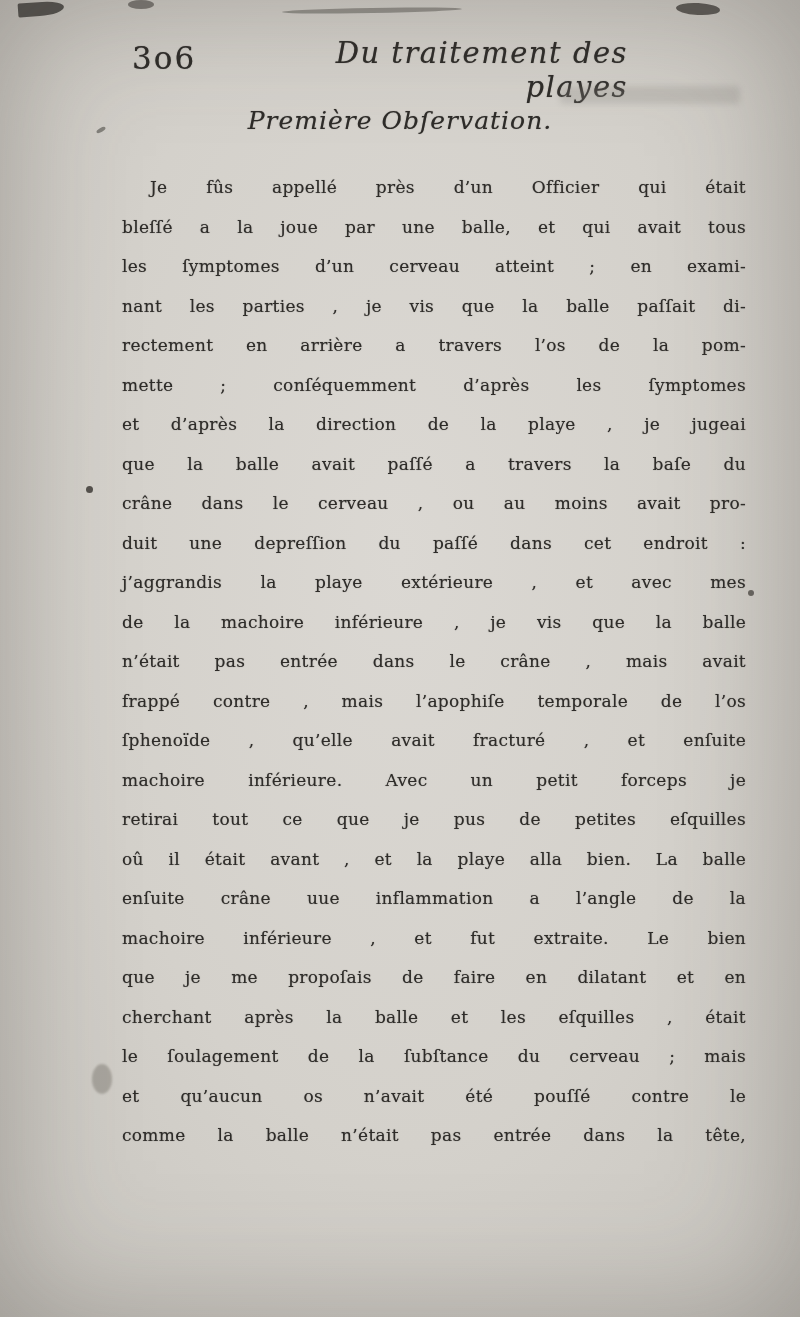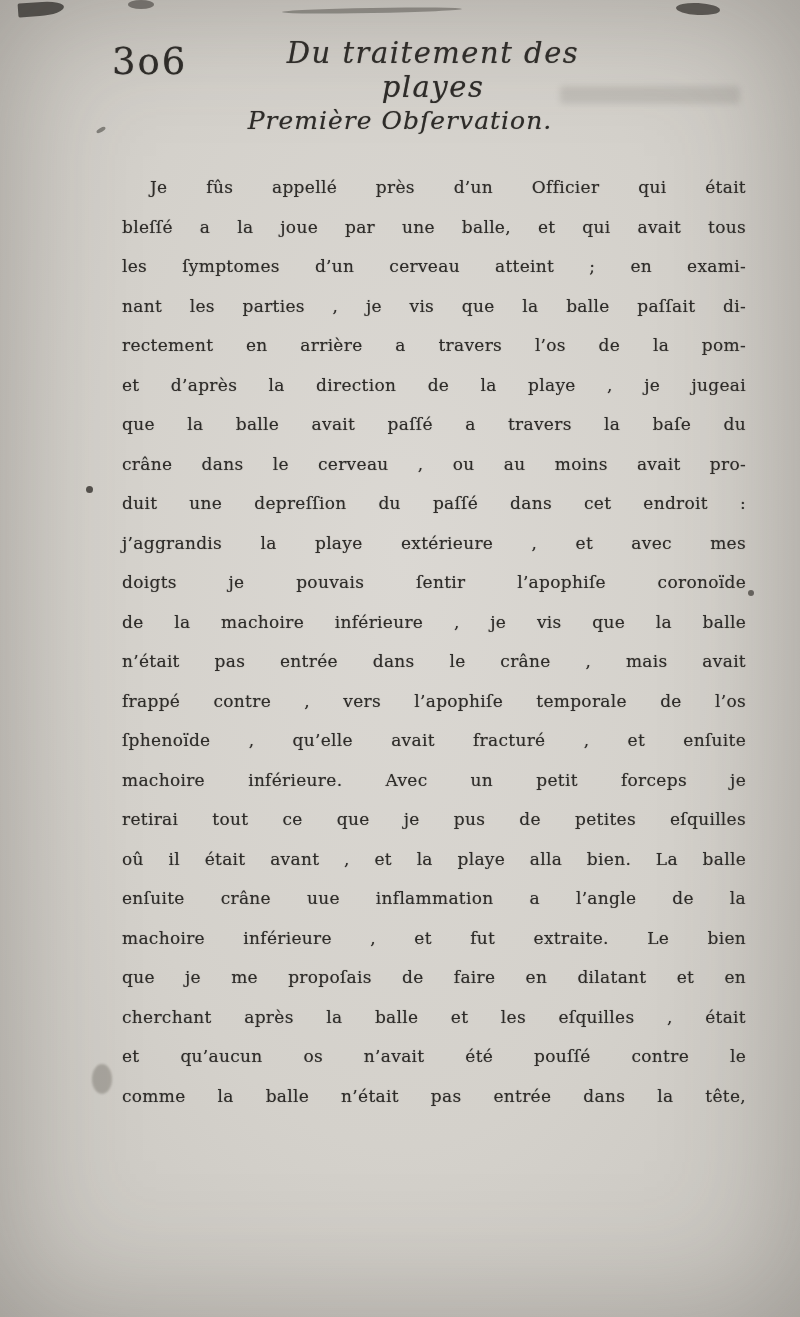--- a/index.html
+++ b/index.html
@@ -18,36 +18,36 @@
   .page::after {
     content: "";
     position: absolute;
     inset: 0;
     box-shadow: inset 0 0 130px rgba(75, 70, 64, 0.35);
     pointer-events: none;
   }
 
   .page-number {
     position: absolute;
-    left: 112px;
+    left: 132px;
     top: 40px;
-    font-size: 37px;
+    font-size: 31px;
     letter-spacing: 2px;
     text-shadow: 0 0 1px rgba(46,44,41,.55);
   }
 
   .running-title {
     position: absolute;
     left: 238px;
     top: 36px;
     width: 390px;
     font-size: 29px;
     font-style: italic;
     letter-spacing: 1.5px;
-    text-align: center;
+    text-align: right;
     text-shadow: 0 0 1px rgba(46,44,41,.55);
   }
 
   .section-title {
     position: absolute;
     left: 0;
     top: 106px;
     width: 800px;
     text-align: center;
     font-size: 25px;
@@ -98,37 +98,38 @@
   <div class="running-title">Du traitement des playes</div>
 
   <div class="section-title">Première Obſervation.</div>
 
   <div class="body-text">
       <div class="text-line">Je fûs appellé près d’un Officier qui était</div>
       <div class="text-line">bleſſé a la joue par une balle, et qui avait tous</div>
       <div class="text-line">les ſymptomes d’un cerveau atteint ; en exami-</div>
       <div class="text-line">nant les parties , je vis que la balle paſſait di-</div>
       <div class="text-line">rectement en arrière a travers l’os de la pom-</div>
+      <div class="text-line">mette ; conſéquemment d’après les ſymptomes</div>
       <div class="text-line">et d’après la direction de la playe , je jugeai</div>
       <div class="text-line">que la balle avait paſſé a travers la baſe du</div>
       <div class="text-line">crâne dans le cerveau , ou au moins avait pro-</div>
       <div class="text-line">duit une depreſſion du paſſé dans cet endroit :</div>
       <div class="text-line">j’aggrandis la playe extérieure , et avec mes</div>
-      <div class="text-line">doigts je pouvais ſentir l’apophiſe coronoïde</div>
       <div class="text-line">de la machoire inférieure , je vis que la balle</div>
       <div class="text-line">n’était pas entrée dans le crâne , mais avait</div>
-      <div class="text-line">frappé contre , vers l’apophiſe temporale de l’os</div>
+      <div class="text-line">frappé contre , mais l’apophiſe temporale de l’os</div>
       <div class="text-line">ſphenoïde , qu’elle avait fracturé , et enſuite</div>
       <div class="text-line">machoire inférieure. Avec un petit forceps je</div>
       <div class="text-line">retirai tout ce que je pus de petites eſquilles</div>
       <div class="text-line">oû il était avant , et la playe alla bien. La balle</div>
       <div class="text-line">enſuite crâne uue inflammation a l’angle de la</div>
       <div class="text-line">machoire inférieure , et fut extraite. Le bien</div>
       <div class="text-line">que je me propoſais de faire en dilatant et en</div>
       <div class="text-line">cherchant après la balle et les eſquilles , était</div>
+      <div class="text-line">le ſoulagement de la ſubſtance du cerveau ; mais</div>
       <div class="text-line">et qu’aucun os n’avait été pouſſé contre le</div>
       <div class="text-line">comme la balle n’était pas entrée dans la tête,</div>
     </div>
 
   <div class="artifact a-corner-tl"></div>
   <div class="artifact a-top-mark1"></div>
   <div class="artifact a-top-streak"></div>
   <div class="artifact a-top-mark2"></div>
   <div class="artifact a-ghost-text"></div>
   <div class="artifact a-left-tick"></div>

